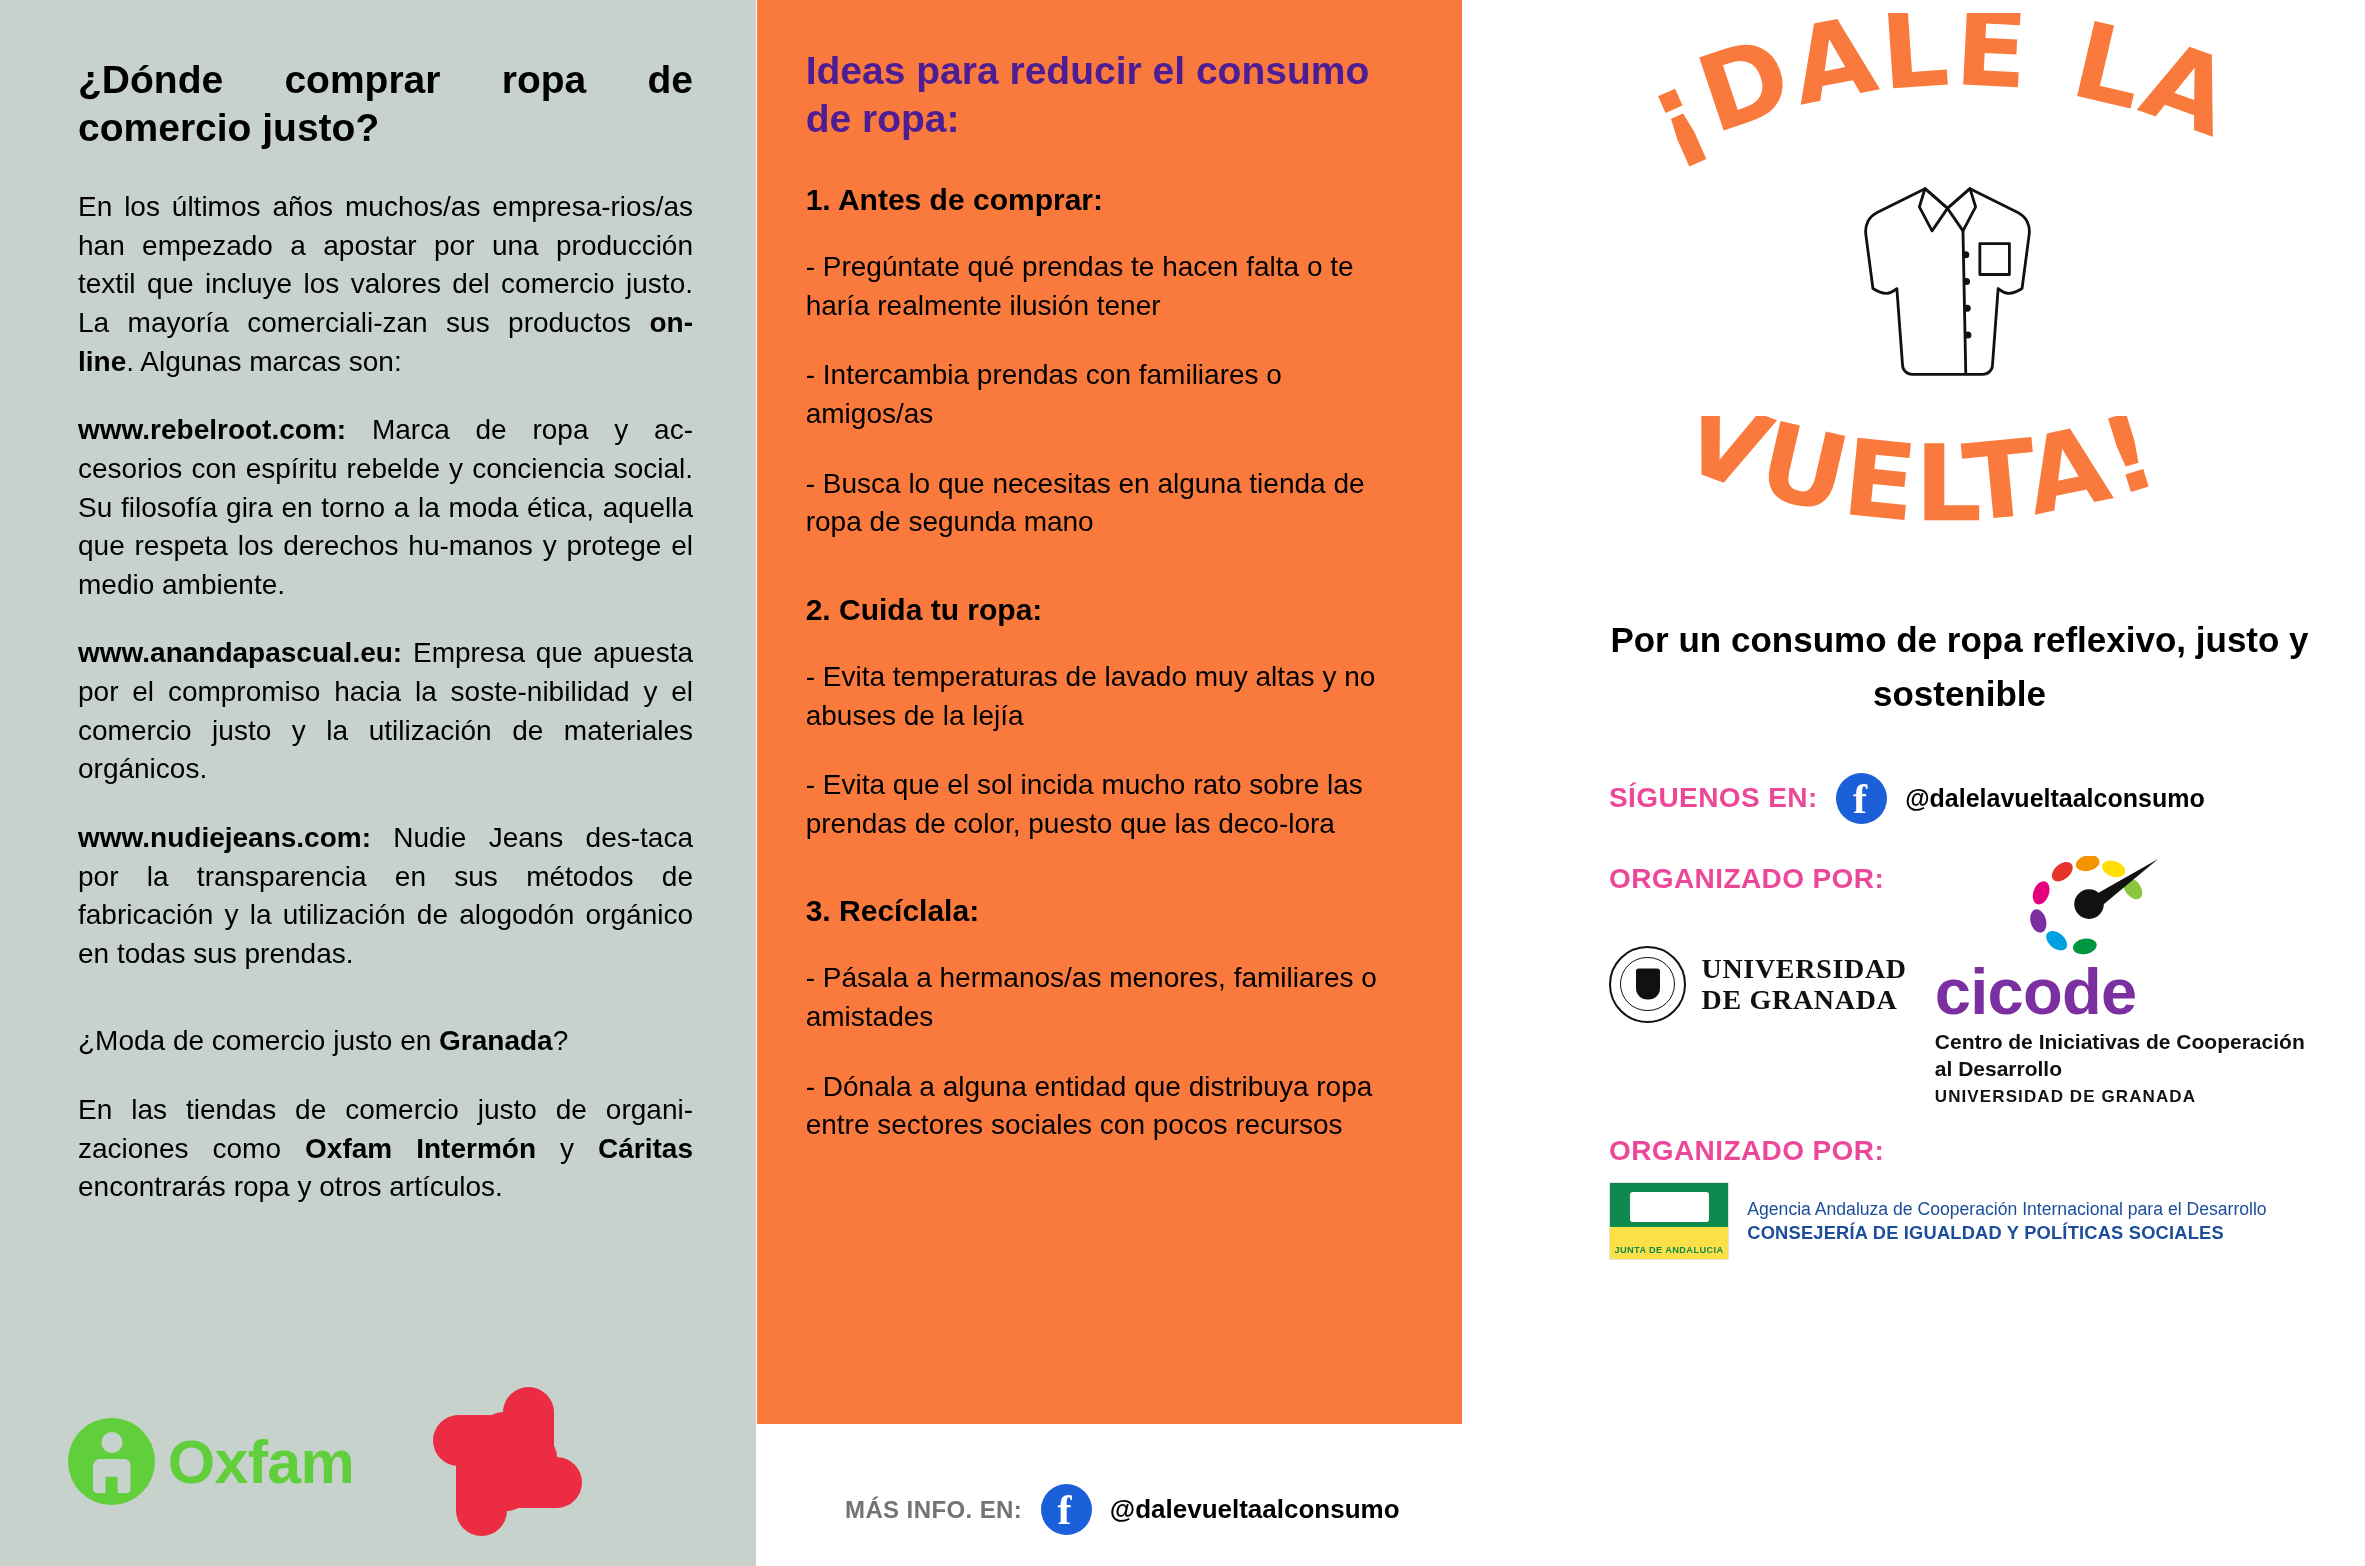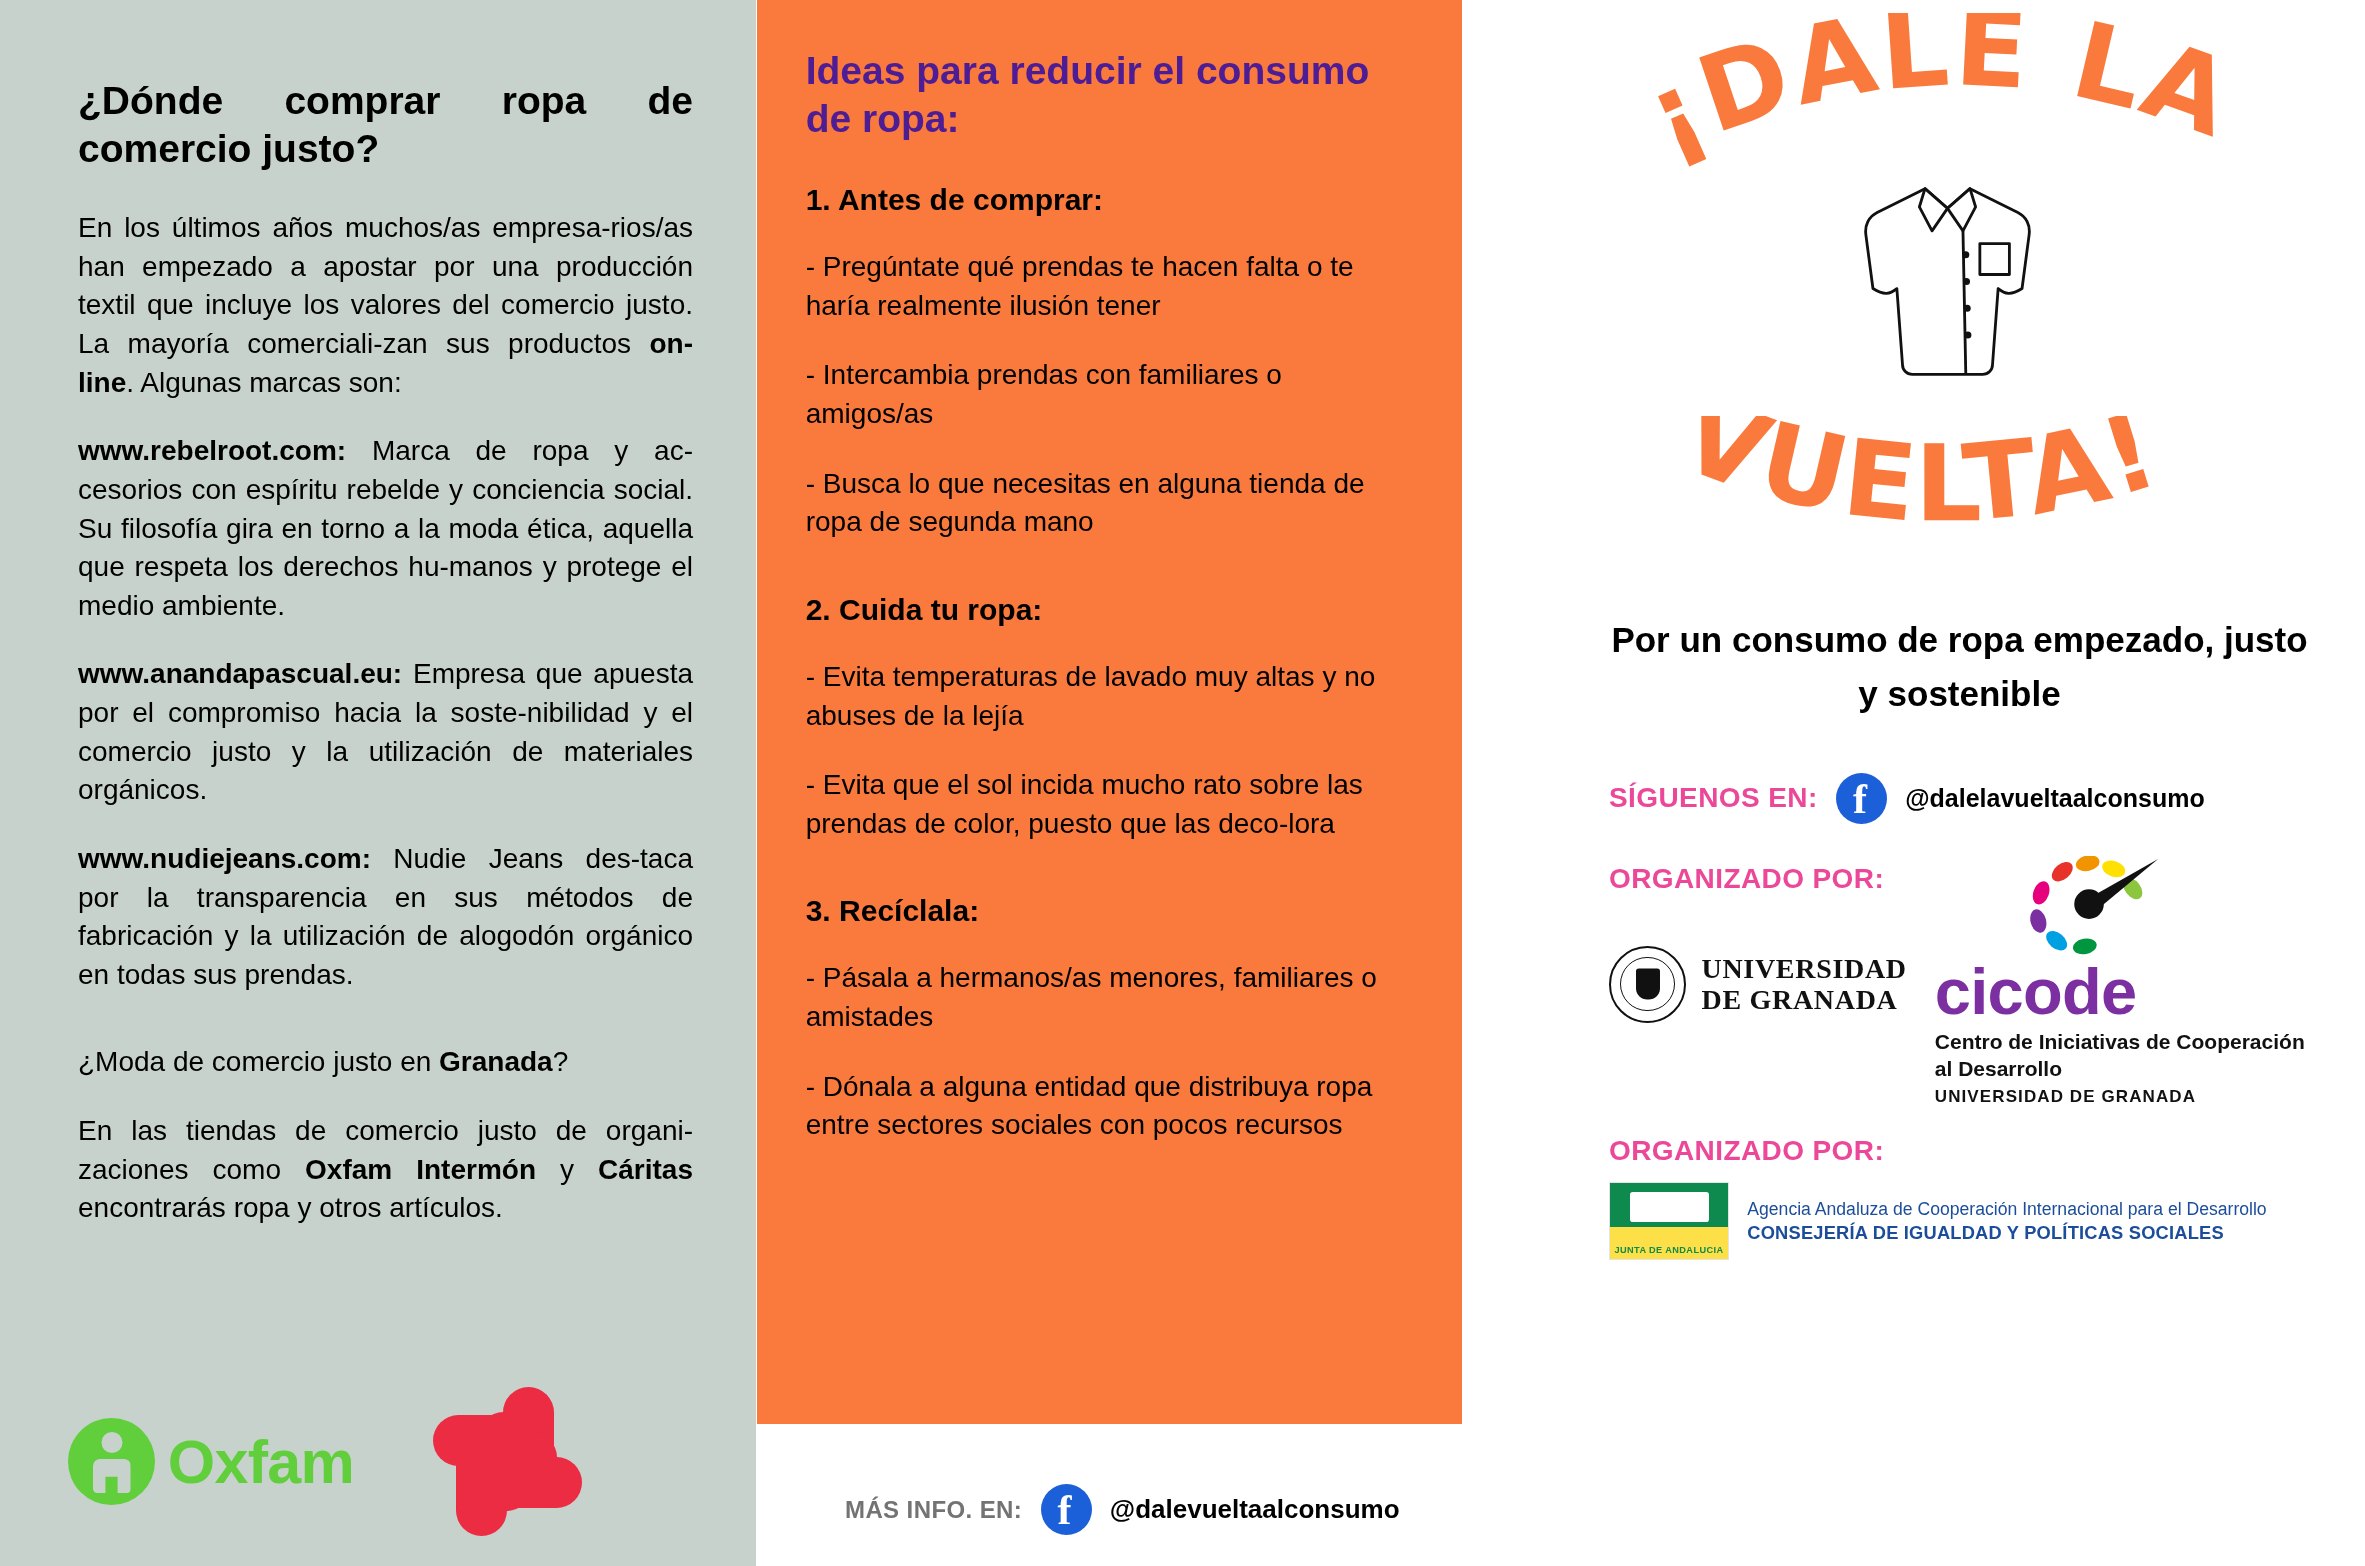--- a/index.html
+++ b/index.html
@@ -18,21 +18,21 @@
     position: absolute;
     inset: 0;
     display: flex;
     flex-direction: row;
   }
 
   
   .panel-left {
     width: 756px;
     background: #c8d2cd;
-    padding: 70px 63px 0 78px;
+    padding: 49px 63px 0 78px;
     box-sizing: border-box;
     position: relative;
   }
   .panel-left h1 {
     font-size: 39px;
     font-weight: bold;
     line-height: 1.22;
     margin: 7px 0 37px 0;
     color: #000;
     text-align: justify;
@@ -505,21 +505,21 @@
           <defs>
             <path id="arcBot" d="M 10 60 Q 430 250 870 30" fill="none"></path>
           </defs>
           <text font-family="DejaVu Sans, sans-serif" font-size="150" font-weight="bold" fill="#f97a3c" letter-spacing="4">
             <textPath href="#arcBot" startOffset="2%" id="title2-path">VUELTA!</textPath>
           </text>
         </svg>
       </div>
     </div>
 
-    <div class="tagline">Por un consumo de ropa empezado, justo y sostenible</div>
+    <div class="tagline">Por un consumo de ropa reflexivo, justo y sostenible</div>
 
     <div class="follow-row">
       <div class="orange-label">SÍGUENOS EN:</div>
       <div class="fb-badge"><span>f</span></div>
       <div class="handle">@dalelavueltaalconsumo</div>
     </div>
 
     <div class="org-row">
       <div class="org-left">
         <div class="orange-label">ORGANIZADO POR:</div>

